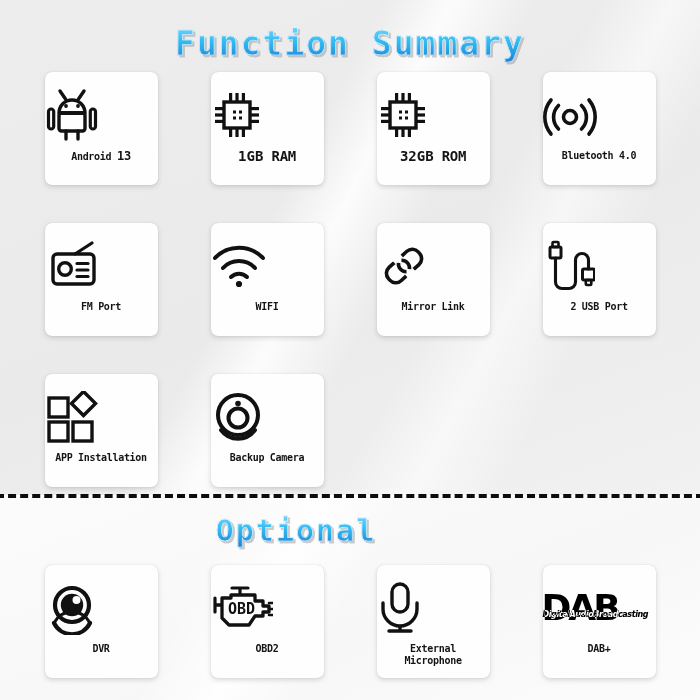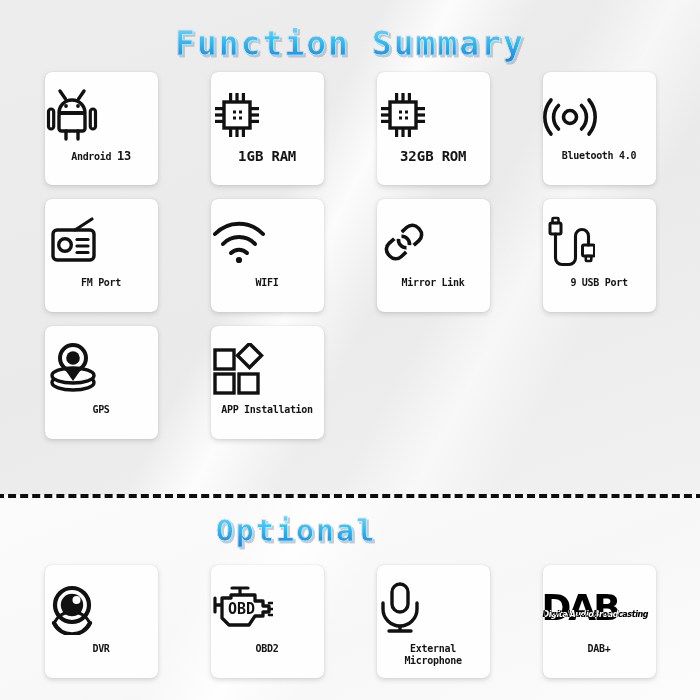--- a/index.html
+++ b/index.html
@@ -58,21 +58,21 @@
   }
 
   
   .grid {
     position: absolute;
     display: grid;
     grid-template-columns: repeat(4, 113px);
     justify-content: center;
     column-gap: 53px;
   }
-  #grid-main { left: 0; top: 72px; width: 700px; row-gap: 14px; }
+  #grid-main { left: 0; top: 72px; width: 700px; row-gap: 38px; }
   #grid-optional { left: 0; top: 565px; width: 700px; }
 
   .card {
     width: 113px; height: 113px;
     background: #fefefe;
     border-radius: 7px;
     box-shadow: 0 2px 5px rgba(120,120,120,0.28), 0 0 1px rgba(120,120,120,0.3);
     display: flex;
     flex-direction: column;
     align-items: center;
@@ -290,48 +290,47 @@
     <div class="card">
       <div class="card-icon">
         <svg width="52" height="56" viewBox="0 0 52 56">
           <rect x="9.5" y="4" width="6" height="5" rx="1" fill="none" stroke="#111" stroke-width="2.6"></rect>
           <rect x="7" y="9" width="11" height="11" rx="1.5" fill="none" stroke="#111" stroke-width="3"></rect>
           <path d="M12.5 20 L12.5 44 a6.5 6.5 0 0 0 6.5 6.5 L26 50.5 a6.5 6.5 0 0 0 6.5 -6.5 L32.5 22 a6.5 6.5 0 0 1 6.5 -6.5 a6.5 6.5 0 0 1 6.5 6.5 L45.5 31" fill="none" stroke="#111" stroke-width="3.1" stroke-linecap="round" stroke-linejoin="round"></path>
           <rect x="39.5" y="31" width="12" height="11" rx="1.5" fill="none" stroke="#111" stroke-width="3"></rect>
           <rect x="42.8" y="42" width="5.5" height="5" rx="1" fill="none" stroke="#111" stroke-width="2.6"></rect>
         </svg>
       </div>
-      <div class="card-label">9 USB Port</div>
-    </div>
-
-    <div class="card">
-      <div class="card-icon">
-        <svg width="56" height="54" viewBox="0 0 56 54">
-          <ellipse cx="28" cy="40.5" rx="21" ry="7.5" fill="none" stroke="#111" stroke-width="3.4"></ellipse>
-          <ellipse cx="28" cy="33.5" rx="21" ry="7.5" fill="#fefefe" stroke="#111" stroke-width="3.4"></ellipse>
-          <circle cx="28" cy="16" r="13" fill="none" stroke="#111" stroke-width="4"></circle>
-          <circle cx="28" cy="16" r="6.8" fill="#111"></circle>
-          <path d="M21 29 L35 29 L28 39 Z" fill="#111"></path>
-        </svg>
-      </div>
-      <div class="card-label">GPS</div>
-    </div>
+      <div class="card-label">2 USB Port</div>
+    </div>
+
 
     <div class="card">
       <div class="card-icon">
         <svg width="54" height="52" viewBox="0 0 54 52">
           <rect x="4" y="7" width="19" height="19" fill="none" stroke="#111" stroke-width="3.4"></rect>
           <rect x="4" y="31" width="19" height="19" fill="none" stroke="#111" stroke-width="3.4"></rect>
           <rect x="28" y="31" width="19" height="19" fill="none" stroke="#111" stroke-width="3.4"></rect>
           <rect x="30" y="4" width="17" height="17" transform="rotate(45 38.5 12.5)" fill="none" stroke="#111" stroke-width="3.4"></rect>
         </svg>
       </div>
       <div class="card-label">APP Installation</div>
     </div>
 
+    <div class="card">
+      <div class="card-icon">
+        <svg width="54" height="54" viewBox="0 0 54 54">
+          <circle cx="27" cy="25" r="20" fill="none" stroke="#111" stroke-width="4"></circle>
+          <circle cx="27" cy="28" r="9.5" fill="none" stroke="#111" stroke-width="4"></circle>
+          <circle cx="27" cy="13.5" r="2.8" fill="#111"></circle>
+          <path d="M10 40 a21 21 0 0 0 34 0" fill="none" stroke="#111" stroke-width="4" stroke-linecap="round"></path>
+        </svg>
+      </div>
+      <div class="card-label">Backup Camera</div>
+    </div>
 
   </div>
 
   <div class="divider"></div>
 
   <div class="title" id="title-optional">Optional</div>
 
   <div class="grid" id="grid-optional">
 
     <div class="card">

